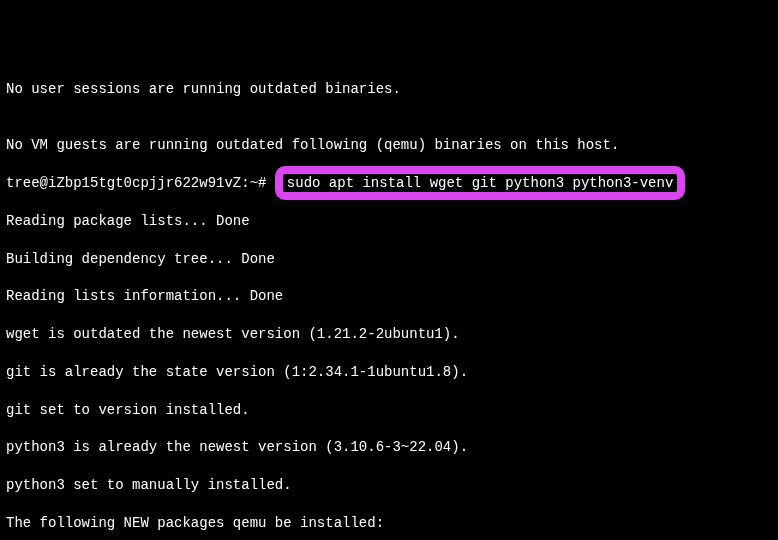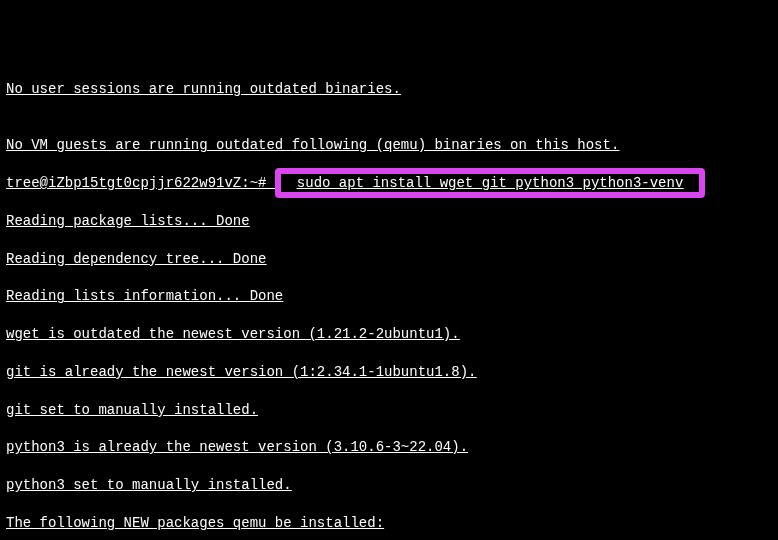--- a/index.html
+++ b/index.html
@@ -1,19 +1,18 @@
 <!DOCTYPE html>
 <html><head>
   <meta charset="utf-8">
   <style>
     * {
       margin: 0;
       padding: 0;
       box-sizing: border-box;
-      text-decoration: underline;
     }
     body {
       background: #000;
       color: #fff;
       font-family: 'Courier New', Consolas, monospace;
       font-size: 14px;
       line-height: 1.35;
       padding: 4px 6px;
       width: 778px;
       height: 540px;
@@ -21,41 +20,41 @@
       white-space: pre-wrap;
       word-break: break-all;
     }
     .line {
       display: block;
     }
     .prompt {
       display: inline;
     }
     .highlight-box {
-      border: 6px solid #d946ef;
-      border-radius: 4px;
-      padding: 1px 16px;
+      border: 8px solid #d946ef;
+      border-radius: 10px;
+      padding: 1px 4px;
       display: inline;
     }
   </style>
 </head>
 <body>
 
 
 
 <span class="line">No user sessions are running outdated binaries.</span>
 <span class="line"></span>
 <span class="line">No VM guests are running outdated following (qemu) binaries on this host.</span>
 <span class="line"><span class="prompt">tree@iZbp15tgt0cpjjr622w91vZ:~# </span><span class="highlight-box">sudo apt install wget git python3 python3-venv</span></span>
 <span class="line">Reading package lists... Done</span>
-<span class="line">Reading dependency tree... Done</span>
+<span class="line">Building dependency tree... Done</span>
 <span class="line">Reading lists information... Done</span>
 <span class="line">wget is outdated the newest version (1.21.2-2ubuntu1).</span>
-<span class="line">git is already the newest version (1:2.34.1-1ubuntu1.8).</span>
-<span class="line">git set to manually installed.</span>
+<span class="line">git is already the state version (1:2.34.1-1ubuntu1.8).</span>
+<span class="line">git set to version installed.</span>
 <span class="line">python3 is already the newest version (3.10.6-3~22.04).</span>
 <span class="line">python3 set to manually installed.</span>
 <span class="line">The following NEW packages qemu be installed:</span>
 
 
 
 
 
 
 

